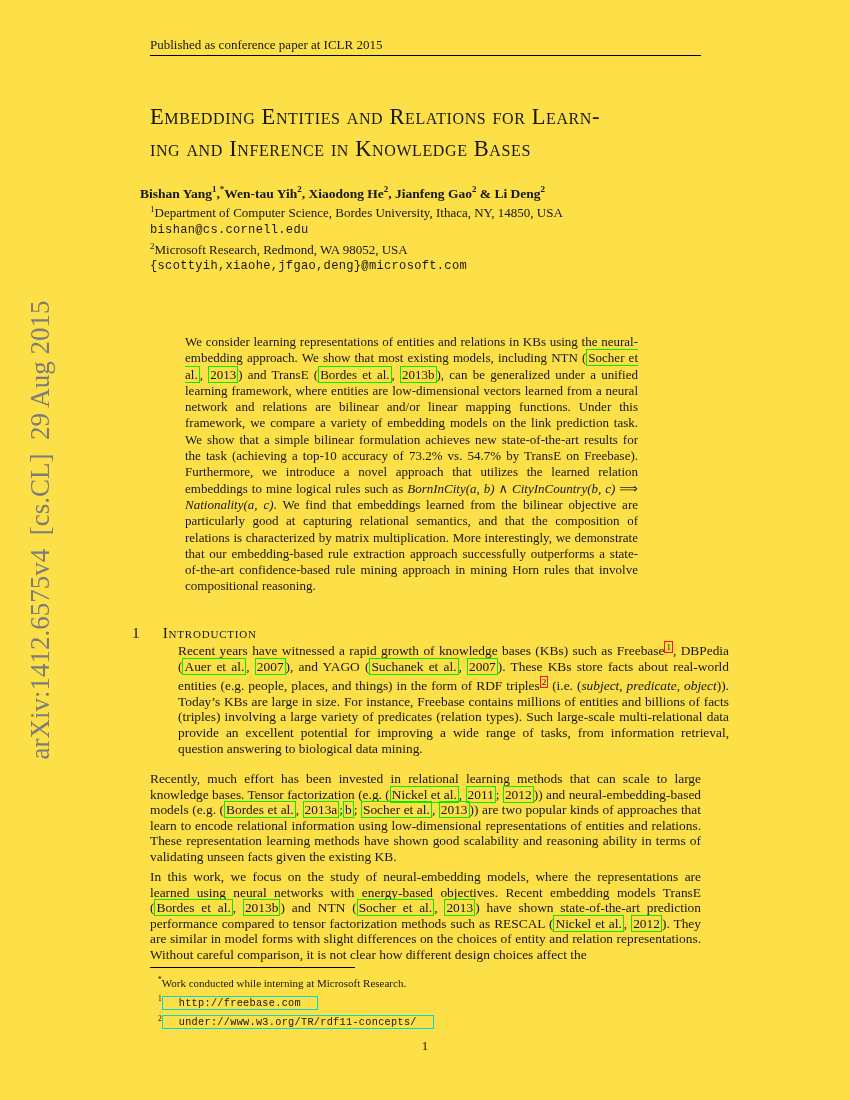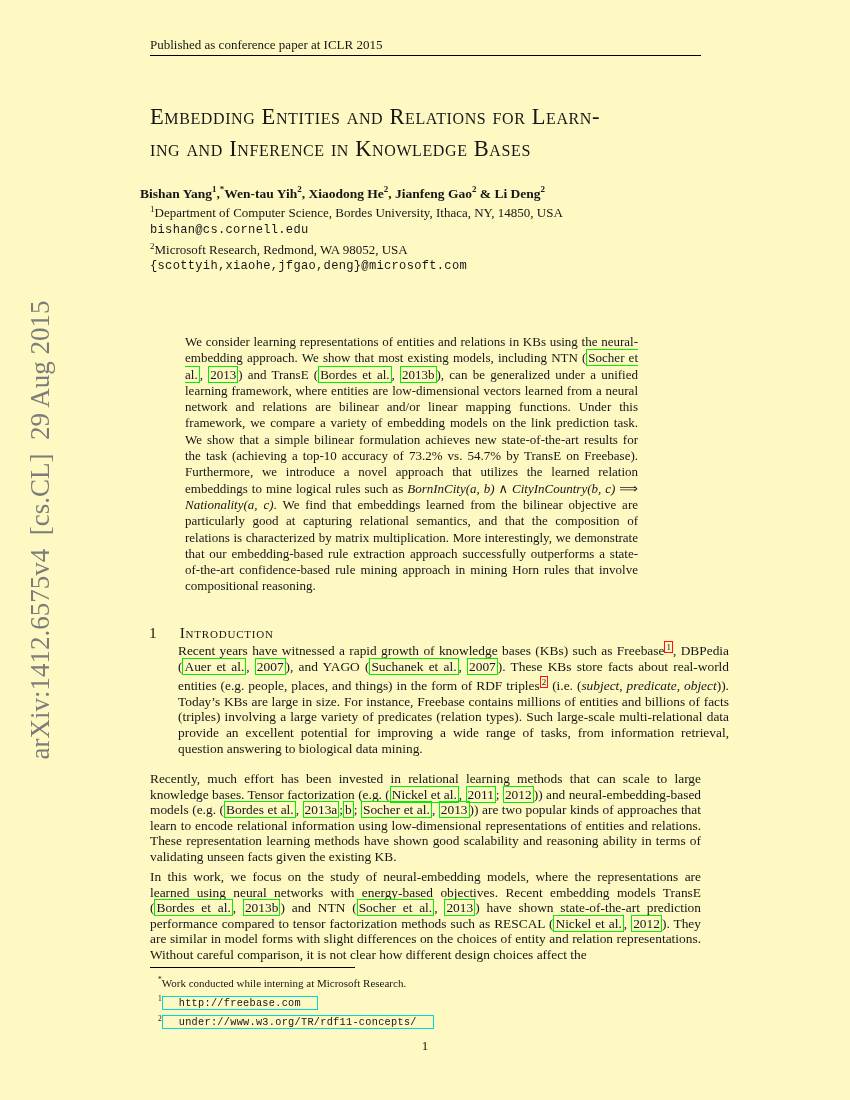--- a/index.html
+++ b/index.html
@@ -4,21 +4,21 @@
 <style>
   * { margin: 0; padding: 0; box-sizing: border-box; }
   html, body { background: #ffffff; }
   body {
     width: 850px; height: 1100px;
     position: relative;
     font-family: "Liberation Serif", serif;
     color: #161616;
     overflow: hidden;
   }
-  .page { position: absolute; inset: 0; background: #fef9c3; }
+  .page { position: absolute; inset: 0; background: #fde047; }
 
   .header-text {
     position: absolute; left: 150px; top: 37px;
     font-size: 13px;
   }
   .header-rule {
     position: absolute; left: 150px; top: 55px;
     width: 551px; border-top: 1.2px solid #000;
   }
 
@@ -62,21 +62,21 @@
     font-variant: small-caps;
     font-size: 14.5px; letter-spacing: 1.2px;
   }
   .abstract-body {
     position: absolute; left: 185px; top: 334px; width: 453px;
     font-size: 13px; line-height: 16.3px;
     text-align: justify;
   }
 
   .section-heading {
-    position: absolute; left: 149px; top: 624px;
+    position: absolute; left: 132px; top: 624px;
     font-size: 15.5px;
   }
   .section-heading .sec-num { display: inline-block; }
   .section-heading .sec-title {
     display: inline-block; margin-left: 19px;
     font-variant: small-caps; letter-spacing: 0.8px;
   }
 
   .body-para {
     position: absolute; left: 150px; width: 551px;

